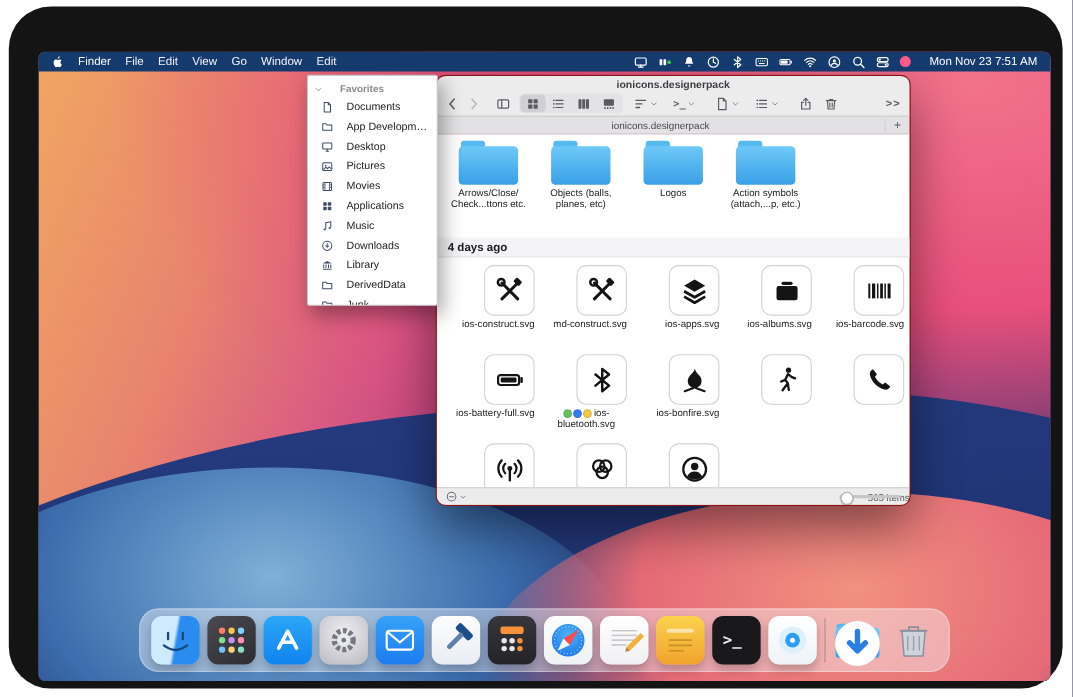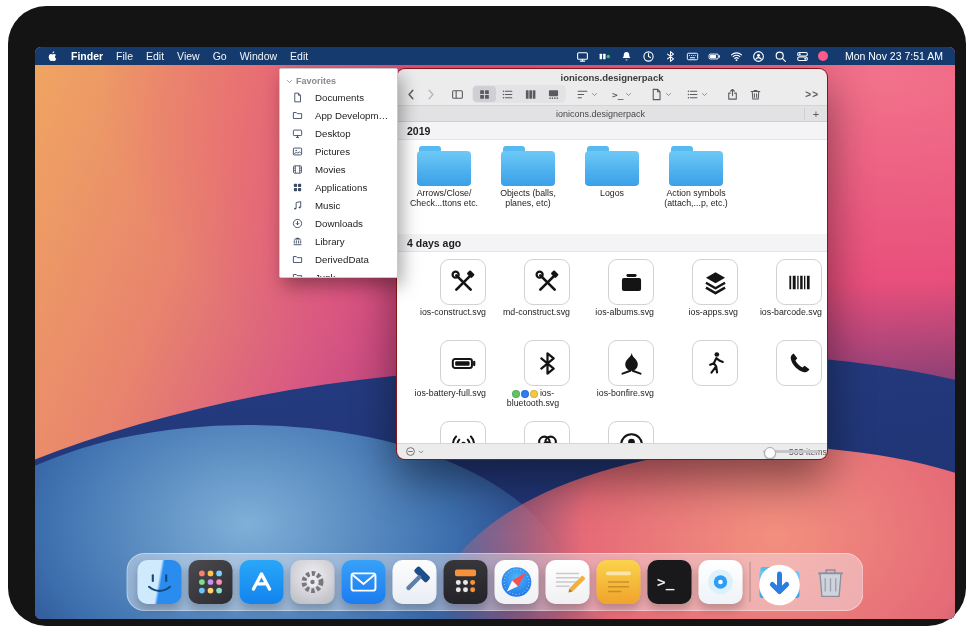--- a/index.html
+++ b/index.html
@@ -22,34 +22,34 @@
     background:linear-gradient(180deg,#243a7e,#15265c);transform:rotate(-6deg)}
   .wp-lblue{position:absolute;left:-12%;top:66%;width:70%;height:58%;border-radius:50%;
     background:radial-gradient(ellipse at 50% 30%,#7fb0d8 0%,#3d6fae 45%,rgba(30,60,120,0) 75%)}
   .wp-salmon{position:absolute;right:-18%;top:70%;width:75%;height:62%;border-radius:50%;
     background:radial-gradient(ellipse at 50% 25%,#f2907f 0%,#e56a77 40%,rgba(200,80,100,0) 72%)}
 
   
   .menubar{position:absolute;left:0;top:0;right:0;height:18px;display:flex;align-items:center;
            padding:0 12px;color:#fff;font-size:10.5px;gap:13px;z-index:40}
   .apple svg{width:11px;height:13px;display:block}
-  .mb-app{font-weight:bold}
+  .mb-app{font-weight:normal}
   .mb-item{opacity:.95}
   .mb-spacer{flex:1}
   .mb-status{display:flex;align-items:center;gap:9px}
   .mb-ic{display:flex;align-items:center}
   .mb-ic svg{width:13px;height:13px;color:#fff}
   .mb-dot{width:10px;height:10px;border-radius:50%;background:#ff5a8a;display:inline-block}
   .mb-clock{white-space:nowrap;font-size:10.5px;margin-left:4px}
 
   
   .side-panel{position:absolute;left:244px;top:21px;width:117px;height:203px;background:#ffffff;
     border:1px solid #c9c9cd;border-radius:2px;box-shadow:4px 8px 18px rgba(0,0,0,.35);
     z-index:20;padding:5px 0 0 0;overflow:hidden}
-  .side-head{display:flex;align-items:center;gap:3px;padding:2px 6px;color:#8a8a90;
+  .side-head{display:flex;align-items:center;gap:16px;padding:2px 6px;color:#8a8a90;
     font-size:9px;font-weight:bold}
   .side-head svg{width:7px;height:7px;color:#8a8a90}
   .side-item{display:flex;align-items:center;gap:12px;padding:1.5px 6px 1.5px 12px;
     font-size:9.7px;color:#222;height:15px}
   .side-item svg{width:11px;height:11px;color:#3d4c63;flex:0 0 auto}
   .side-item span{white-space:nowrap;overflow:hidden;text-overflow:ellipsis}
 
   
   .window{position:absolute;left:361px;top:21px;width:430px;height:390px;background:#b91c1c;
     border-radius:9px;box-shadow:0 20px 45px rgba(0,0,0,.45);z-index:10;display:flex;
@@ -632,21 +632,20 @@
         <span class="tb-more">&gt;&gt;</span>
       </div>
     </div>
 
     <div class="tabbar">
       <span class="tab-title">ionicons.designerpack</span>
       <span class="tab-new">+</span>
     </div>
 
     <div class="content">
-      <div class="band">2019</div>
       <div class="folder-row">
         <div class="folder-cell">
               <span class="folder"></span>
               <span class="folder-label">Arrows/Close/
 Check...ttons etc.</span>
             </div>
         <div class="folder-cell">
               <span class="folder"></span>
               <span class="folder-label">Objects (balls,
 planes, etc)</span>
@@ -675,32 +674,32 @@
               <span class="file-box">
                 <svg viewBox="0 0 24 24">
                   <use href="#s-construct"></use>
                 </svg>
               </span>
               <span class="file-label">md-construct.svg</span>
             </div>
         <div class="file-cell">
               <span class="file-box">
                 <svg viewBox="0 0 24 24">
+                  <use href="#s-apps"></use>
+                </svg>
+              </span>
+              <span class="file-label">ios-apps.svg</span>
+            </div>
+        <div class="file-cell">
+              <span class="file-box">
+                <svg viewBox="0 0 24 24">
                   <use href="#s-albums"></use>
                 </svg>
               </span>
               <span class="file-label">ios-albums.svg</span>
-            </div>
-        <div class="file-cell">
-              <span class="file-box">
-                <svg viewBox="0 0 24 24">
-                  <use href="#s-apps"></use>
-                </svg>
-              </span>
-              <span class="file-label">ios-apps.svg</span>
             </div>
         <div class="file-cell">
               <span class="file-box">
                 <svg viewBox="0 0 24 24">
                   <use href="#s-barcode"></use>
                 </svg>
               </span>
               <span class="file-label">ios-barcode.svg</span>
             </div>
         <div class="file-cell">

